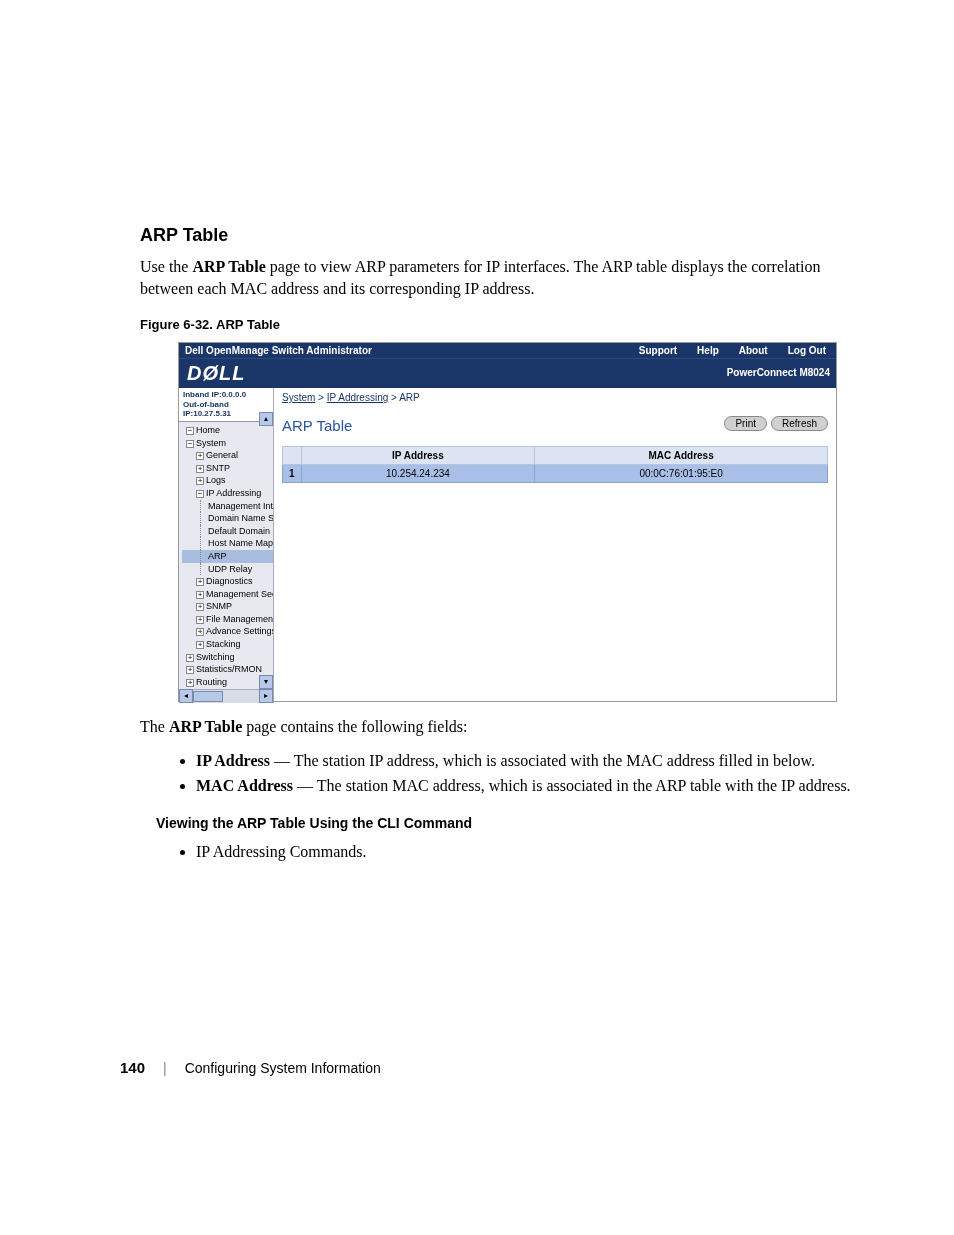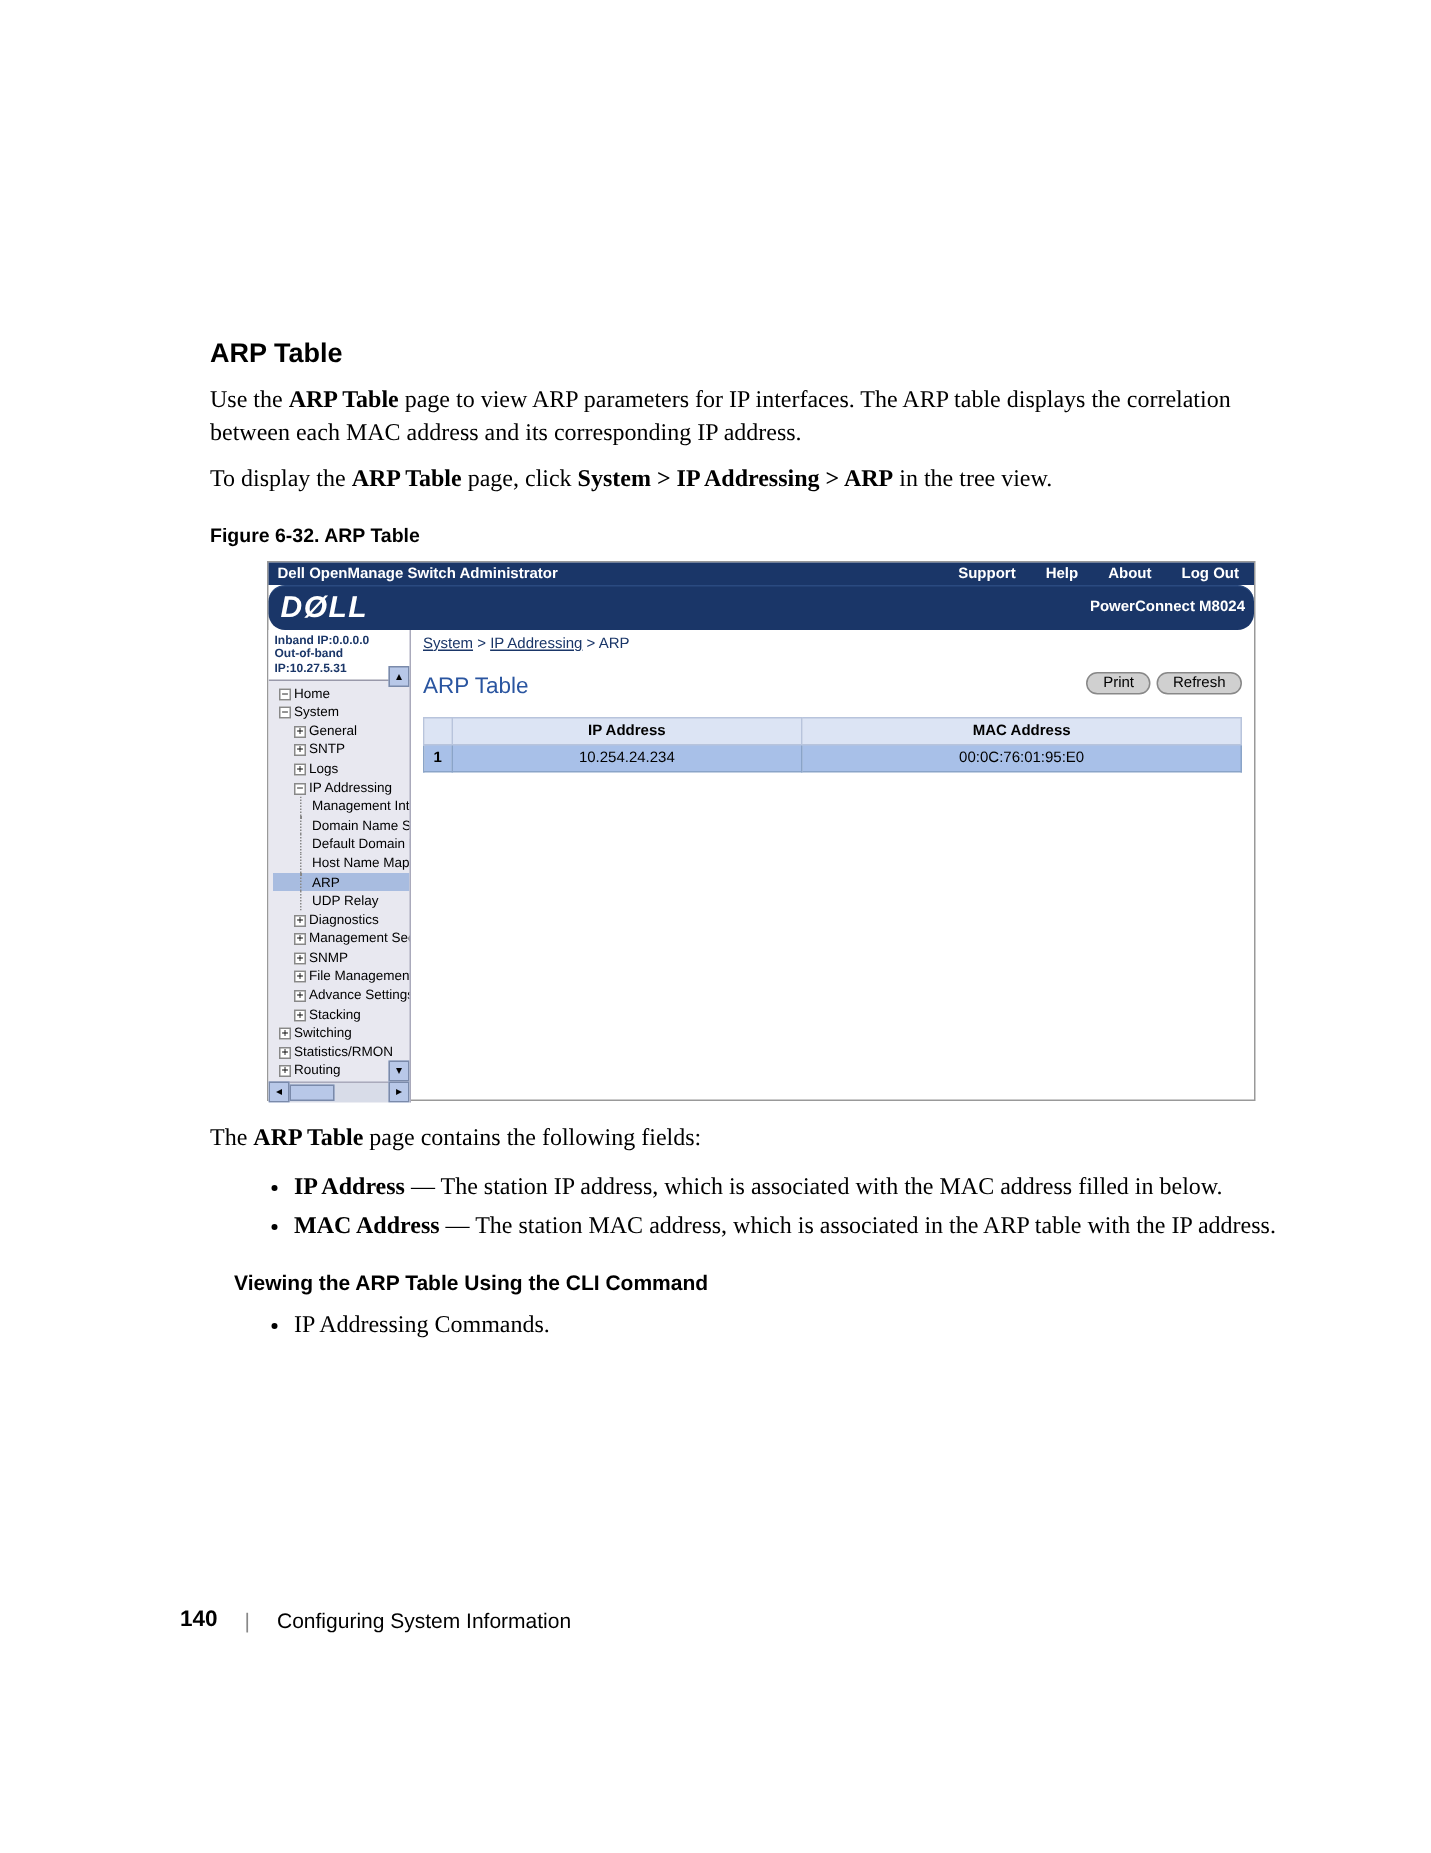--- a/index.html
+++ b/index.html
@@ -52,21 +52,20 @@
     font-weight: bold;
   }
   .topbar .app-title { padding-left: 6px; flex: 1; }
   .topbar .tb-link { padding: 0 10px; }
   .brandbar {
     height: 30px;
     background: #1a3668;
     position: relative;
     color: #fff;
     border-top: 1px solid #2a4a80;
-    border-radius: 11px;
   }
   .dell-logo {
     font-family: Arial, sans-serif;
     font-weight: bold;
     font-size: 20px;
     font-style: italic;
     letter-spacing: 1px;
     position: absolute;
     left: 8px; top: 3px;
   }
@@ -174,44 +173,41 @@
     font-family: Arial, Helvetica, sans-serif;
     font-weight: bold;
     font-size: 14px;
     margin: 16px 0 8px 16px;
   }
   .italic { font-style: italic; }
   .bold { font-weight: bold; }
   .footer {
     position: absolute;
     left: 120px;
-    bottom: 147px;
+    bottom: 159px;
     font-family: Arial, Helvetica, sans-serif;
     font-size: 14px;
     display: flex;
     align-items: center;
     gap: 18px;
   }
   .footer .pg { font-weight: bold; font-size: 15px; }
   .footer .sep { color: #888; }
 </style>
 </head>
 <body>
 
 <div class="page">
 
   <h2 class="section-title">ARP Table</h2>
 
   <p class="body">
     <span>Use the </span><span class="bold">ARP Table</span><span> page to view ARP parameters for IP interfaces. The ARP table displays the correlation between each MAC address and its corresponding IP address.</span>
   </p>
 
-  <p class="body">
-    <span>To display the </span><span class="bold">ARP Table</span><span> page, click </span><span class="bold">System &gt; IP Addressing &gt; ARP</span><span> in the tree view.</span>
-  </p>
 
   <div class="figure-caption">Figure 6-32.    ARP Table</div>
 
   <div class="screenshot">
     <div class="topbar">
       <span class="app-title">Dell OpenManage Switch Administrator</span>
       <span class="tb-link">Support</span>
       <span class="tb-link">Help</span>
       <span class="tb-link">About</span>
       <span class="tb-link">Log Out</span>

